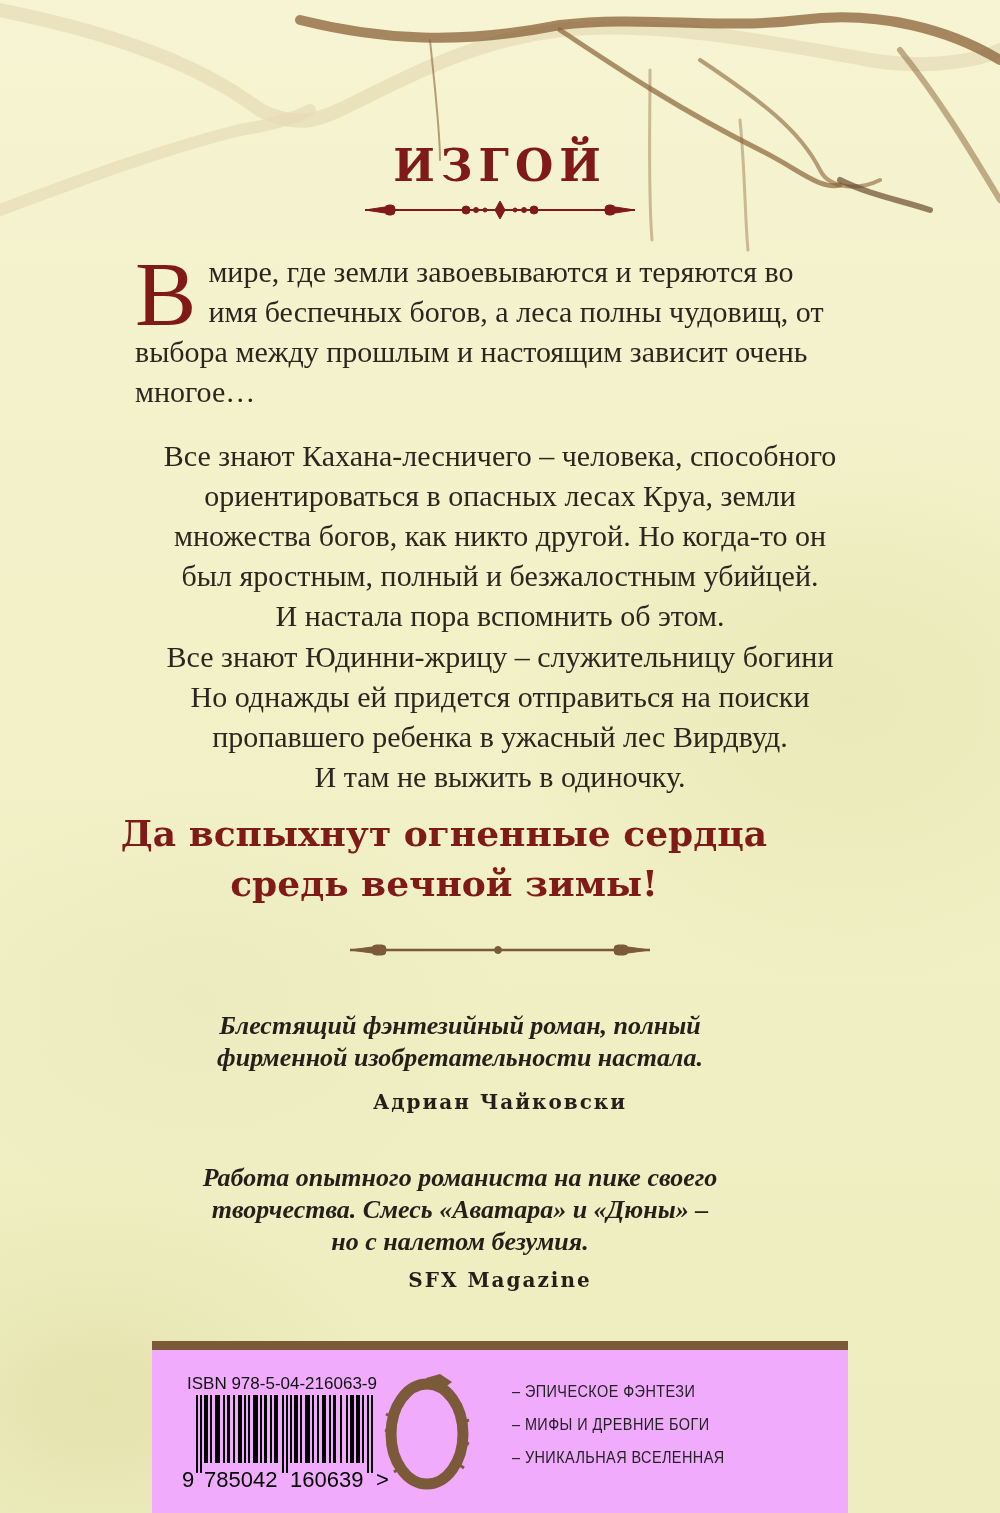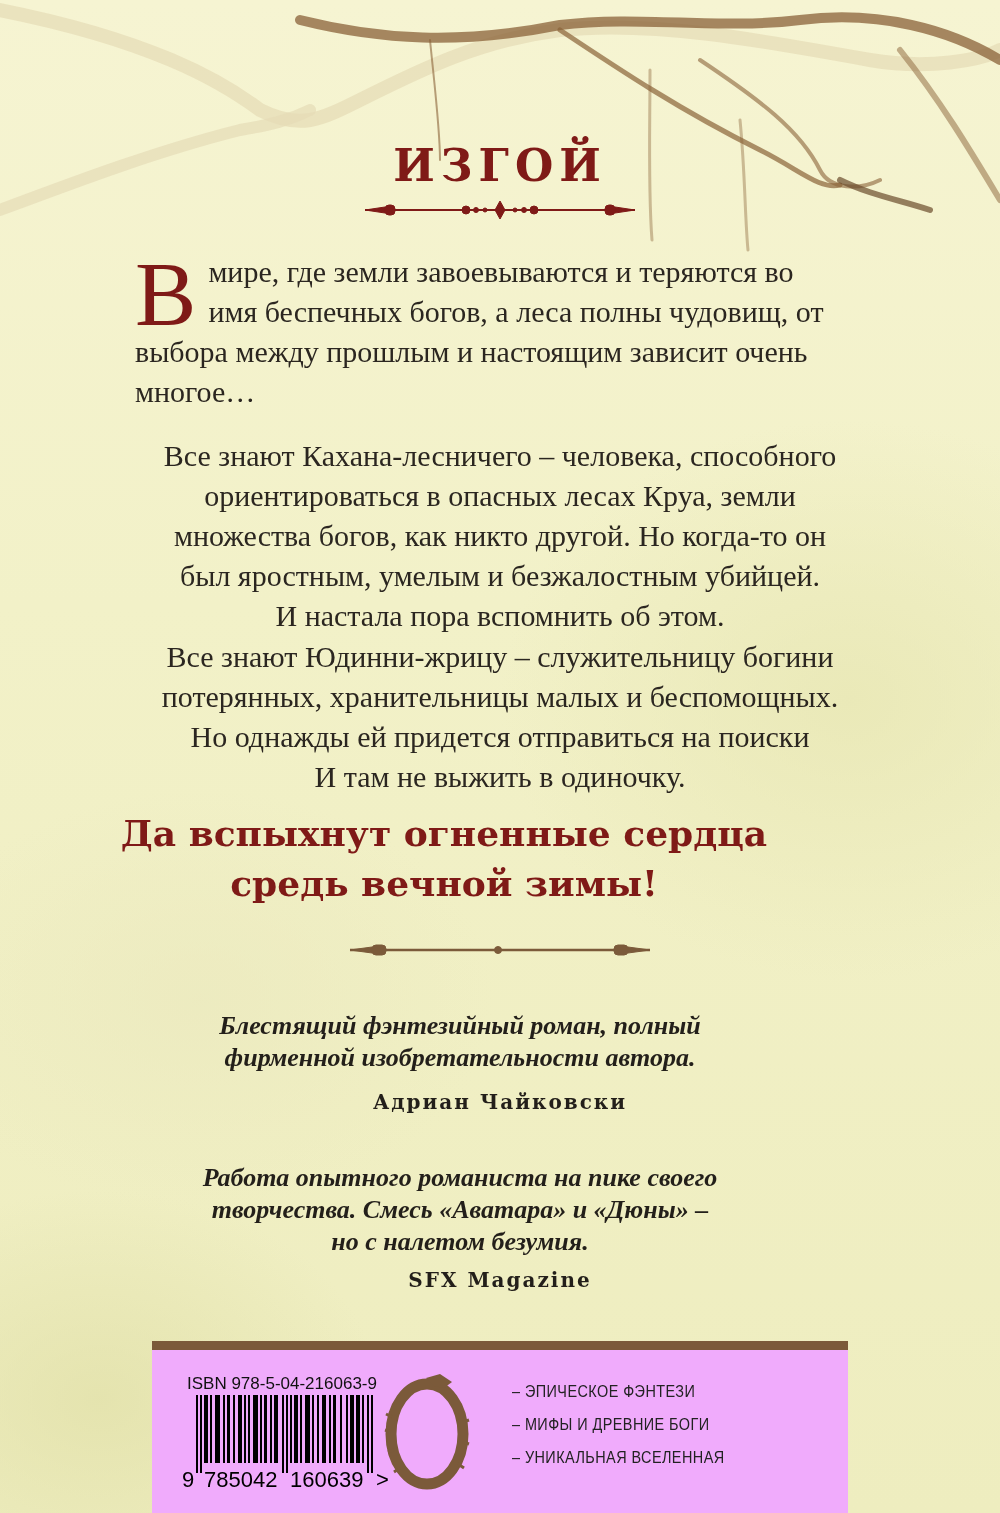--- a/index.html
+++ b/index.html
@@ -117,28 +117,28 @@
 
 <div class="intro">
   <span class="dropcap">В</span>
   <span>мире, где земли завоевываются и теряются во имя беспечных богов, а леса полны чудовищ, от выбора между прошлым и настоящим зависит очень многое…</span>
 </div>
 
 <div class="para para1 lines">
   <span>Все знают Кахана-лесничего – человека, способного</span>
   <span>ориентироваться в опасных лесах Круа, земли</span>
   <span>множества богов, как никто другой. Но когда-то он</span>
-  <span>был яростным, умелым и безжалостным убийцей.</span>
+  <span>был яростным, полный и безжалостным убийцей.</span>
   <span>И настала пора вспомнить об этом.</span>
 </div>
 
 <div class="para para2 lines">
   <span>Все знают Юдинни-жрицу – служительницу богини</span>
-  <span>потерянных, хранительницы малых и беспомощных.</span>
   <span>Но однажды ей придется отправиться на поиски</span>
+  <span>пропавшего ребенка в ужасный лес Вирдвуд.</span>
   <span>И там не выжить в одиночку.</span>
 </div>
 
 <div class="slogan lines">
   <span>Да вспыхнут огненные сердца</span>
   <span>средь вечной зимы!</span>
 </div>
 
 <div class="ornament ornament-mid">
   <svg width="304" height="20" viewBox="0 0 304 20">
@@ -148,21 +148,21 @@
         <rect x="24" y="5" width="14" height="10" rx="4"></rect>
       <path d="M302 10 L280 7 L280 13 Z"></path>
         <rect x="266" y="5" width="14" height="10" rx="4"></rect>
       <circle cx="150" cy="10" r="3.5"></circle>
     </g>
   </svg>
 </div>
 
 <div class="quote quote1 lines">
   <span>Блестящий фэнтезийный роман, полный</span>
-  <span>фирменной изобретательности автора.</span>
+  <span>фирменной изобретательности настала.</span>
 </div>
 <div class="attrib attrib1">Адриан Чайковски</div>
 
 <div class="quote quote2 lines">
   <span>Работа опытного романиста на пике своего</span>
   <span>творчества. Смесь «Аватара» и «Дюны» –</span>
   <span>но с налетом безумия.</span>
 </div>
 <div class="attrib attrib2">SFX Magazine</div>
 

